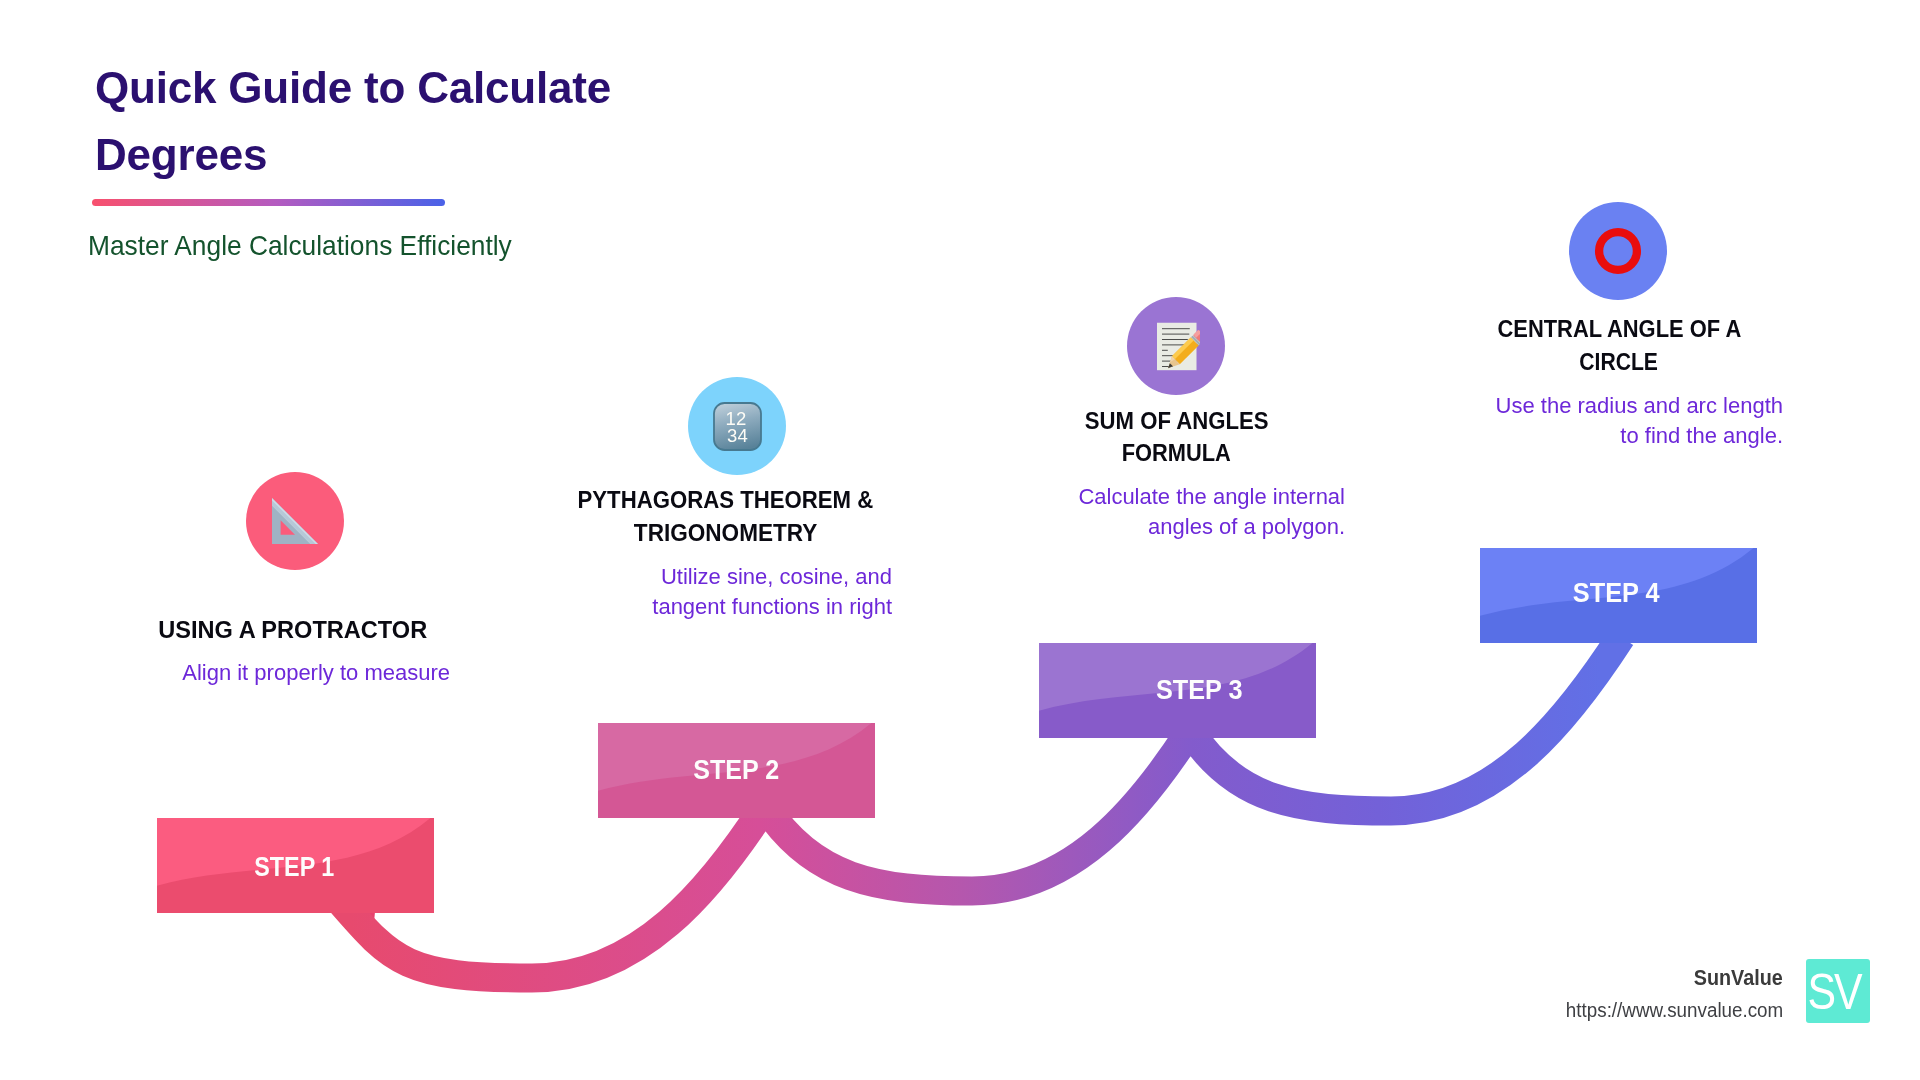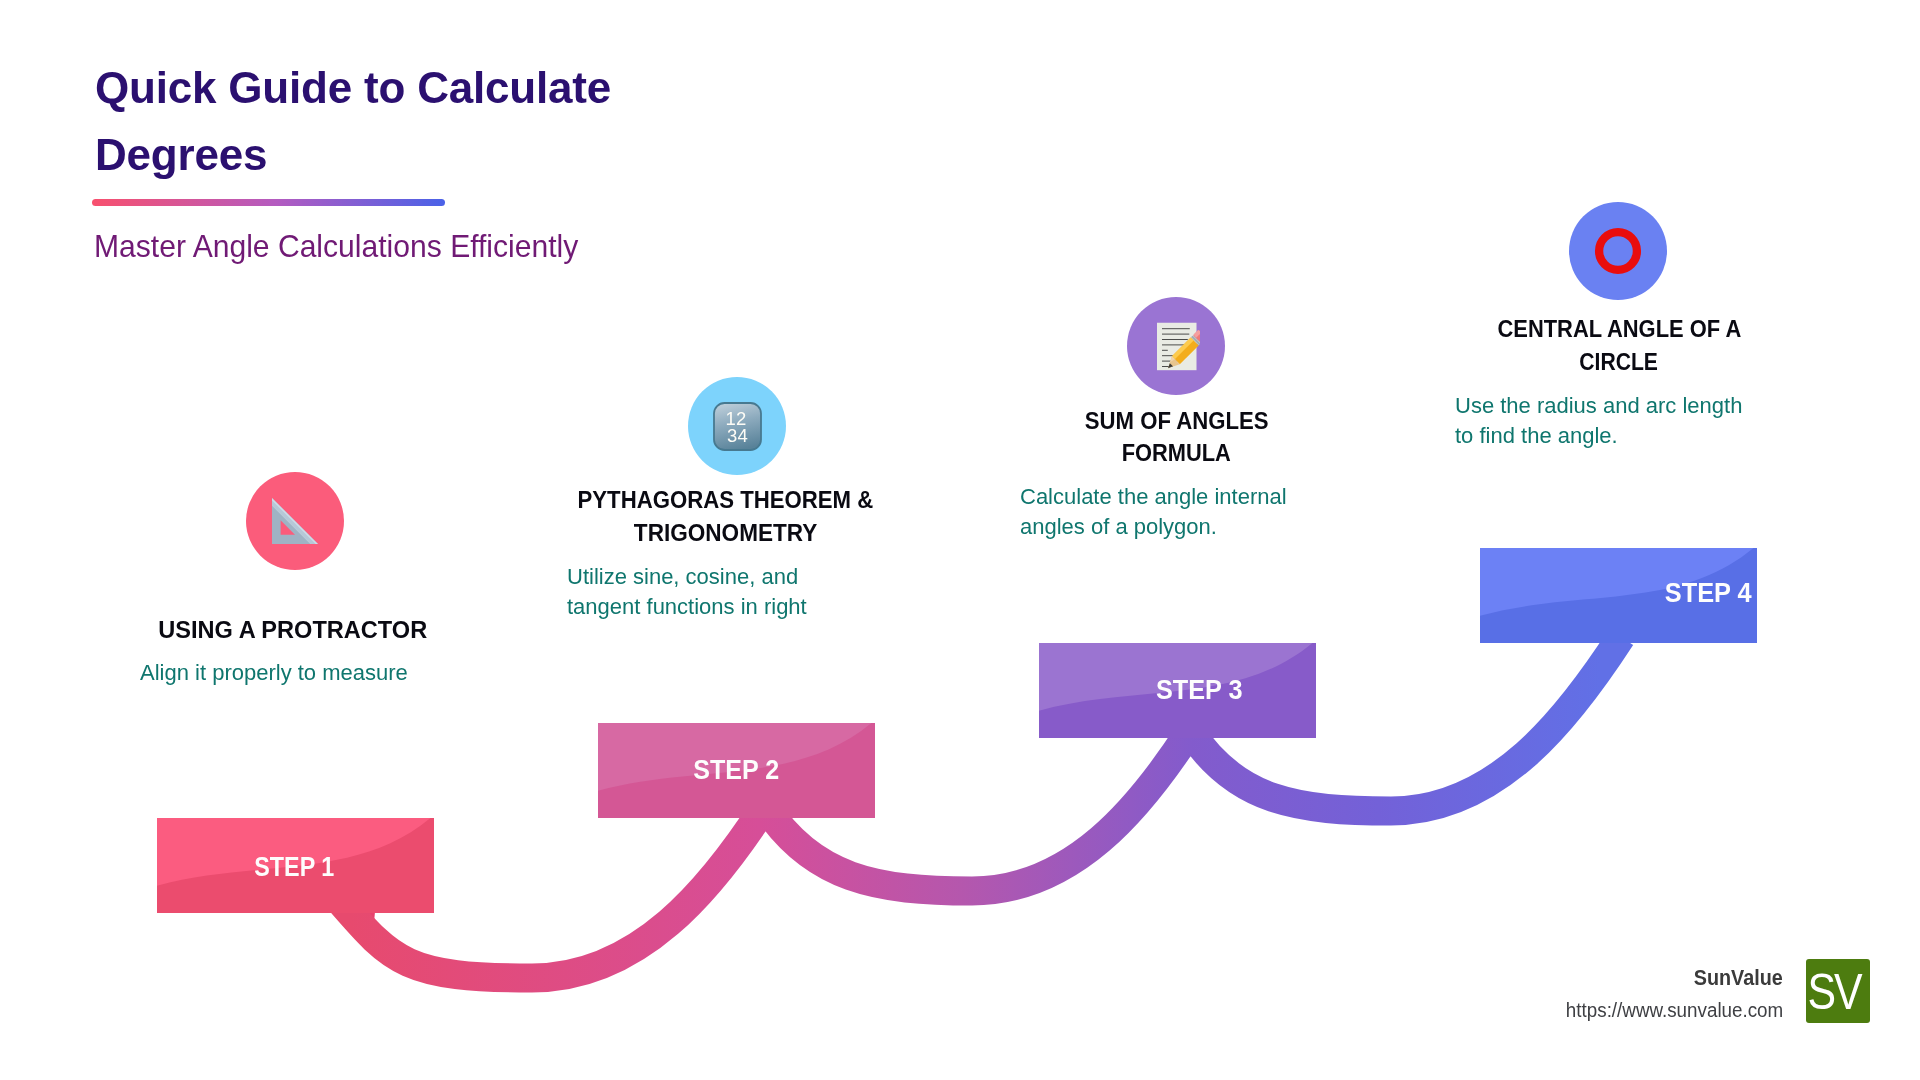--- a/index.html
+++ b/index.html
@@ -7,55 +7,55 @@
   body{width:1920px;height:1080px;background:#ffffff;overflow:hidden;
        font-family:"Liberation Sans",sans-serif;-webkit-font-smoothing:antialiased;}
   #stage{position:relative;width:1920px;height:1080px;}
   .abs{position:absolute;}
 
   
   #title{left:95px;top:55px;width:760px;font-size:44px;font-weight:bold;
          line-height:66.5px;color:#2b1070;letter-spacing:-0.2px;}
   #rule{left:92px;top:199px;width:353px;height:7px;border-radius:4px;
         background:linear-gradient(90deg,#f8506e 0%,#b45bc0 52%,#4a62e8 100%);}
-  #subtitle{left:94px;top:229px;font-size:32px;color:#701a75;line-height:34px;}
+  #subtitle{left:88px;top:229px;font-size:28px;color:#14532d;line-height:34px;}
   #subtitle>span{display:inline-block;transform:scaleX(0.94);transform-origin:0 50%;}
 
   
   #ribbon{left:0;top:0;width:1920px;height:1080px;pointer-events:none;}
 
   
   .stepbox{overflow:hidden;}
   .stepbox .label{position:absolute;left:0;top:0;width:100%;height:100%;
            display:flex;align-items:center;justify-content:center;
            color:#fdfdfd;font-size:27px;font-weight:bold;letter-spacing:0px;}
   .stepbox .label>span{display:inline-block;}
   #box1 .label{top:2px;left:-1px;} #box1 .label>span{transform:scaleX(0.864);}
   #box2 .label{top:0px;left:0px;}  #box2 .label>span{transform:scaleX(0.928);}
   #box3 .label{top:0px;left:-1px;} #box3 .label>span{transform:scaleX(0.936);}
-  #box4 .label{top:-2px;left:-2px;justify-content:flex-end;}#box4 .label>span{transform:scaleX(0.938);}
+  #box4 .label{top:-2px;left:-2px;}#box4 .label>span{transform:scaleX(0.938);}
   .stepbox svg{position:absolute;left:0;top:0;}
 
   
   .iconcircle{border-radius:50%;display:flex;align-items:center;justify-content:center;}
   .iconcircle svg{display:block;}
   #circle3 svg{transform:translate(2px,0.5px);}
 
   
   .stepheading{font-size:24.5px;font-weight:bold;color:#0a0a12;text-align:center;line-height:32.5px;letter-spacing:0;}
   .stepheading>div{display:block;}
   .stepheading>div>i{font-style:normal;display:inline-block;}
   #h1>div:nth-child(1)>i{transform:scaleX(0.962);}
   #h2>div:nth-child(1)>i{transform:scaleX(0.905);}
   #h2>div:nth-child(2)>i{transform:scaleX(0.921);}
   #h3>div:nth-child(1)>i{transform:scaleX(0.903);}
   #h3>div:nth-child(2)>i{transform:scaleX(0.891);}
   #h4>div:nth-child(1)>i{transform:scaleX(0.894);}
   #h4>div:nth-child(2)>i{transform:scaleX(0.862);}
-  .stepdesc{font-size:22px;color:#0f766e;text-align:left;line-height:30px;}
+  .stepdesc{font-size:22px;color:#6d28d9;text-align:right;line-height:30px;}
 
   
   #box1{left:157px;top:818px;width:277px;height:95px;}
   #box2{left:598px;top:723px;width:277px;height:95px;}
   #box3{left:1039px;top:643px;width:323px;height:95px;}
   #box4{left:1480px;top:548px;width:277px;height:95px;}
 
   #circle1{left:246px;top:472px;width:98px;height:98px;background:#fb5c7b;}
   #circle2{left:688px;top:377px;width:98px;height:98px;background:#7dd3fc;}
   #circle3{left:1127px;top:297px;width:98px;height:98px;background:#9a74d3;}
@@ -68,21 +68,21 @@
   #h3{left:1029px;top:404.5px;width:295px;}
   #d3{left:1020px;top:482px;width:325px;}
   #h4{left:1470px;top:313px;width:298px;}
   #d4{left:1455px;top:391px;width:328px;}
 
   
   #brand{left:1438px;top:966px;width:345px;font-size:21.5px;font-weight:bold;color:#3b3b3b;text-align:right;}
   #brand>span{display:inline-block;transform:scaleX(0.92);transform-origin:100% 50%;}
   #url{left:1338px;top:999px;width:445px;font-size:20px;color:#3f4044;text-align:right;text-decoration:underline;}
   #url>span{display:inline-block;transform:scaleX(0.94);transform-origin:100% 50%;}
-  #logo{left:1806px;top:959px;width:64px;height:64px;background:#4d7c0f;border-radius:3px;overflow:hidden;}
+  #logo{left:1806px;top:959px;width:64px;height:64px;background:#5eead4;border-radius:3px;overflow:hidden;}
 </style>
 </head>
 <body>
 
 <div id="stage">
 
   <div class="abs" id="title">
     <div>Quick Guide to Calculate</div>
     <div>Degrees</div>
   </div>

